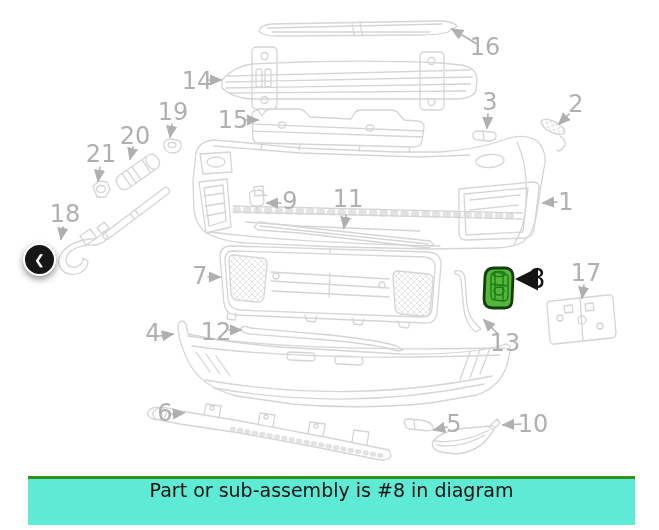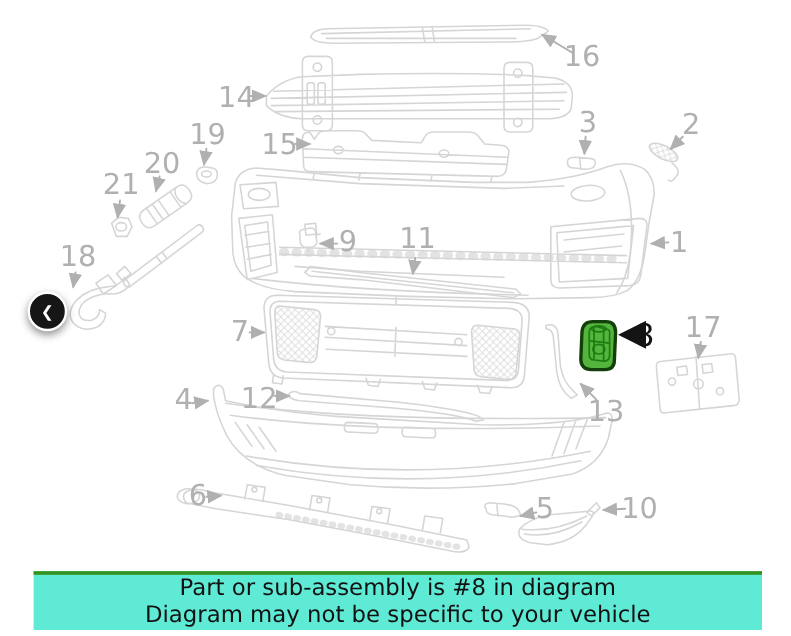--- a/index.html
+++ b/index.html
@@ -187,16 +187,15 @@
     <text class="lbl" x="101" y="162">21</text>
   </g>
 </svg>
 
 <button class="back-btn">
   <span>❮</span>
 </button>
 
 <div class="banner">
   <div>Part or sub-assembly is #8 in diagram</div>
-  <div>Diagram may not be specific to your vehicle</div>
 </div>
 
 </div>
 
 </body></html>

